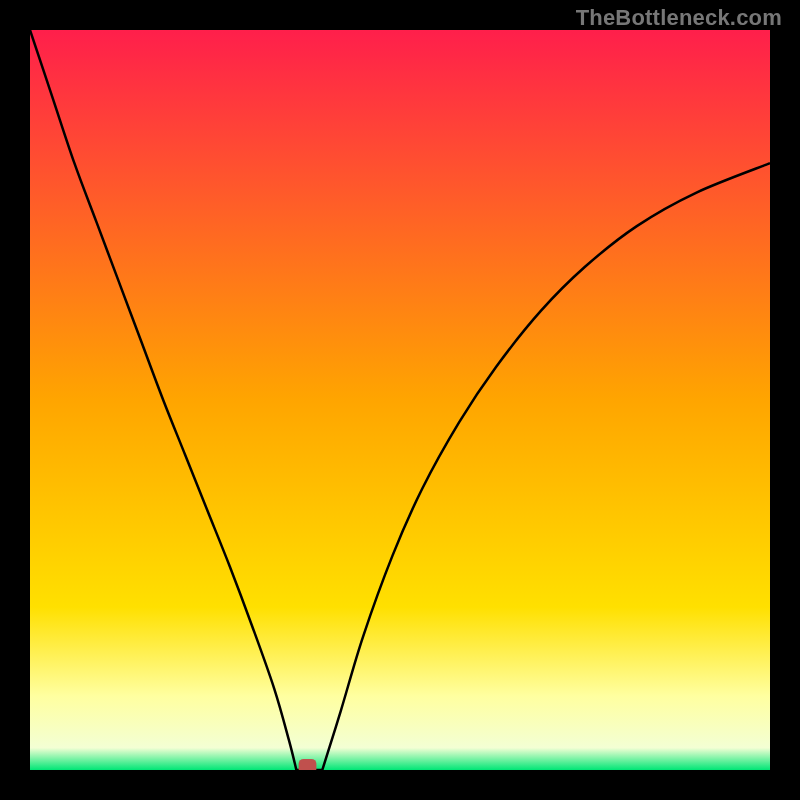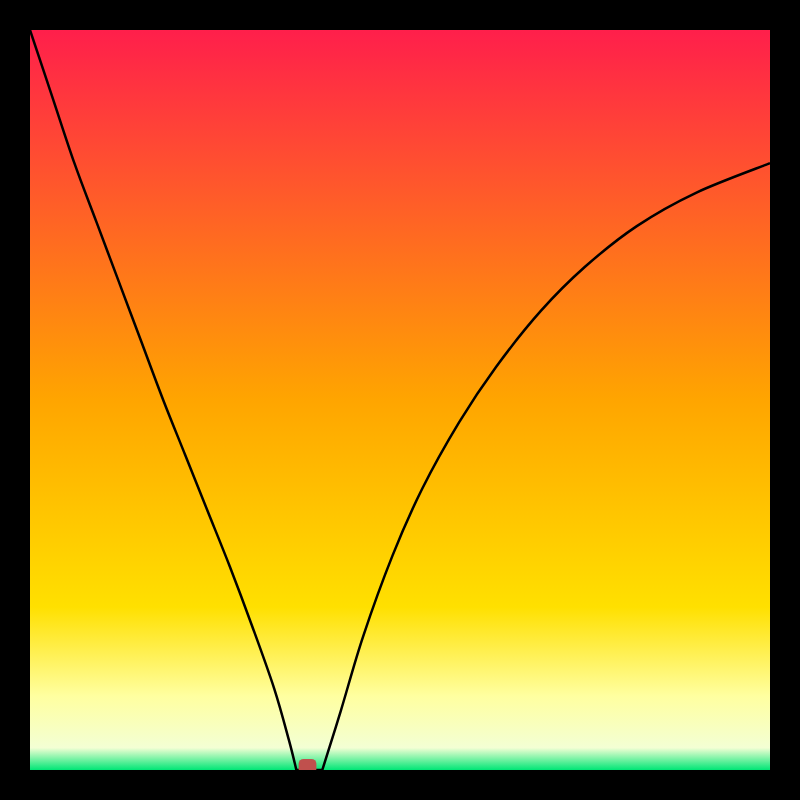--- a/index.html
+++ b/index.html
@@ -49,13 +49,14 @@
           <stop offset="97.0%" stop-color="#f3ffd4"></stop>
           <stop offset="100.0%" stop-color="#00e676"></stop>
         </linearGradient>
     </defs>
     <rect x="0" y="0" width="740" height="740" fill="url(#bg-grad)"></rect>
     <path fill="none" stroke="#000" stroke-width="2.5" d="M 0.00 0.00 C 3.70 11.10, 14.80 44.40, 22.20 66.60 C 29.60 88.80, 37.00 112.23, 44.40 133.20 C 51.80 154.17, 59.20 172.67, 66.60 192.40 C 74.00 212.13, 81.40 231.87, 88.80 251.60 C 96.20 271.33, 103.60 291.07, 111.00 310.80 C 118.40 330.53, 125.80 350.88, 133.20 370.00 C 140.60 389.12, 148.00 407.00, 155.40 425.50 C 162.80 444.00, 170.20 462.50, 177.60 481.00 C 185.00 499.50, 192.40 517.38, 199.80 536.50 C 207.20 555.62, 214.60 575.35, 222.00 595.70 C 229.40 616.05, 238.03 639.48, 244.20 658.60 C 250.37 677.72, 255.30 696.83, 259.00 710.40 C 262.70 723.97, 265.17 735.07, 266.40 740.00"></path>
     <path fill="none" stroke="#000" stroke-width="2.5" d="M 266.40 740.00 L 292.30 740.00"></path>
     <path fill="none" stroke="#000" stroke-width="2.5" d="M 292.30 740.00 C 295.38 730.13, 304.02 703.00, 310.80 680.80 C 317.58 658.60, 324.37 632.70, 333.00 606.80 C 341.63 580.90, 352.73 550.07, 362.60 525.40 C 372.47 500.73, 381.10 481.00, 392.20 458.80 C 403.30 436.60, 416.87 412.55, 429.20 392.20 C 441.53 371.85, 452.63 355.20, 466.20 336.70 C 479.77 318.20, 495.80 297.85, 510.60 281.20 C 525.40 264.55, 538.97 250.98, 555.00 236.80 C 571.03 222.62, 588.30 208.43, 606.80 196.10 C 625.30 183.77, 643.80 173.28, 666.00 162.80 C 688.20 152.32, 727.67 138.13, 740.00 133.20"></path>
     <rect rx="5" ry="5" x="268.62" y="728.90" width="17.76" height="14.80" fill="#c0504d"></rect>
   </svg>
+  <div class="watermark">TheBottleneck.com</div>
 </div>
 
 </body></html>

